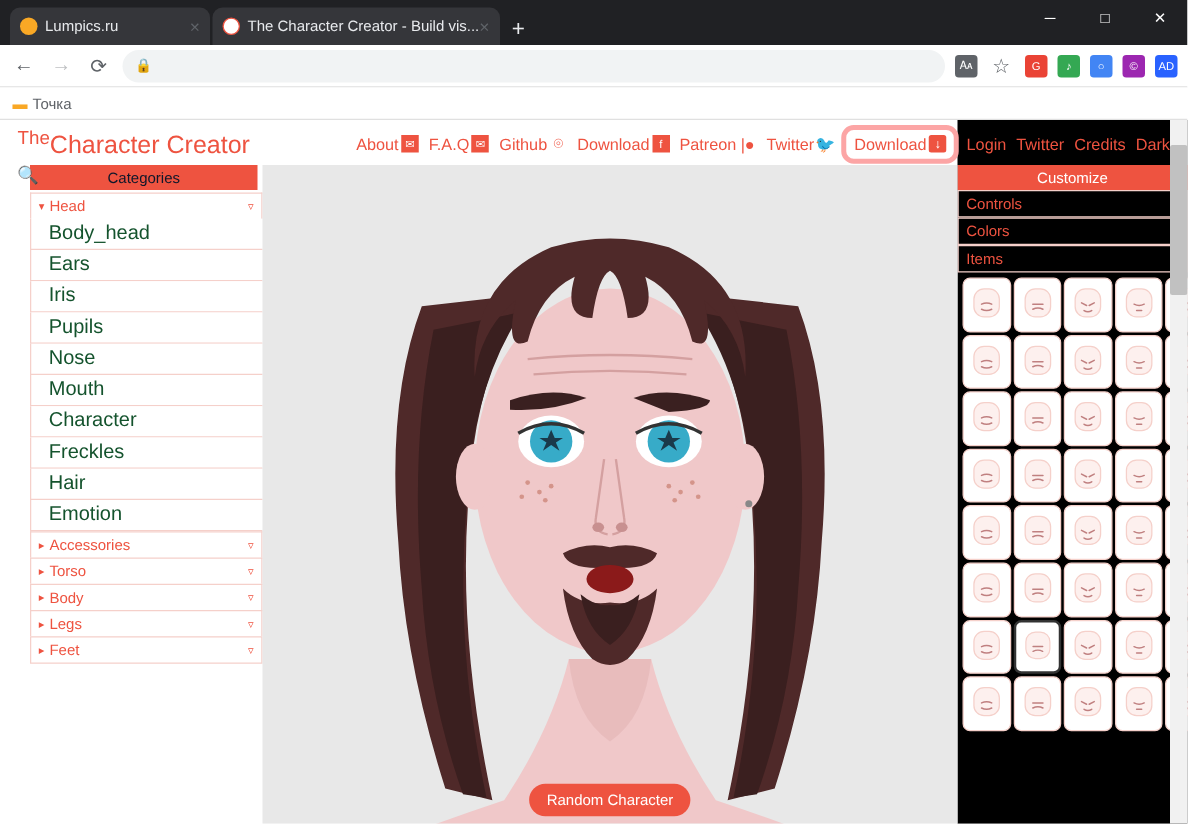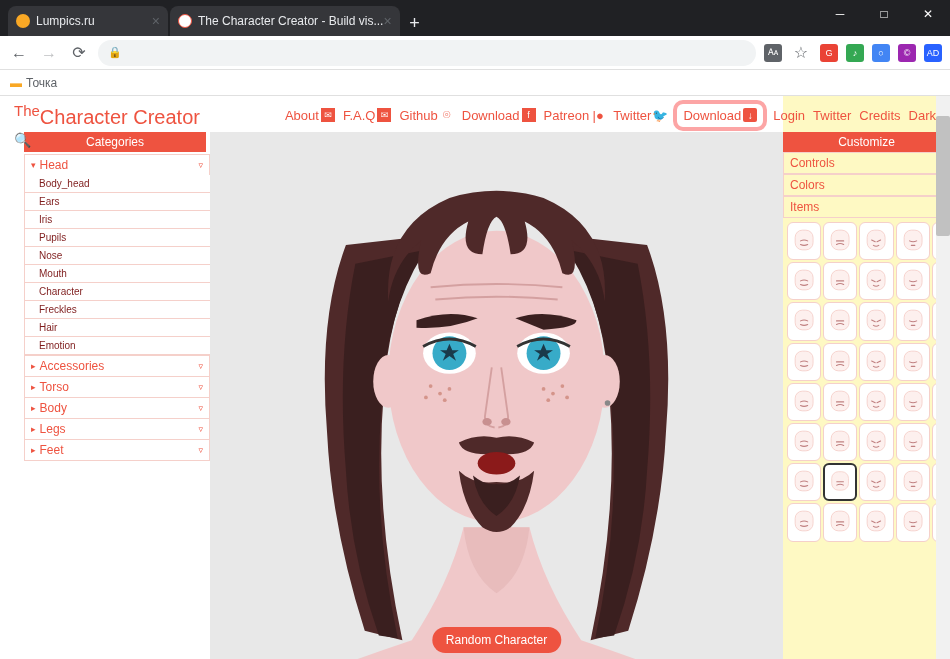--- a/index.html
+++ b/index.html
@@ -31,34 +31,34 @@
 .header-row { position: absolute; top: 6px; left: 0; right: 0; display: flex; align-items: center; padding: 0 14px; z-index: 10; }
 .logo { color: #ee5340; font-size: 20px; font-weight: normal; }
 .logo-the { font-size: 15px; vertical-align: super; }
 .nav-links { margin-left: auto; display: flex; gap: 8px; font-size: 13px; color: #ee5340; align-items: center; text-align: right; }
 .nav-link { display: flex; align-items: center; gap: 2px; cursor: pointer; }
 .nav-icon { width: 14px; height: 14px; display: inline-flex; align-items: center; justify-content: center; }
 .download-highlight { border: 4px solid #fca5a5; border-radius: 10px; padding: 4px 6px; margin: -4px -2px; }
 
 .left-panel { width: 210px; padding-top: 36px; background: #fff; }
 .search-icon { position: absolute; left: 14px; top: 36px; color: #ee5340; font-size: 14px; }
-.cat-header { background: #ee5340; color: #ffffff; text-align: center; font-size: 12px; padding: 3px; margin: 0 4px 2px 24px; }
+.cat-header { background: #ee5340; color: #0f172a; text-align: center; font-size: 12px; padding: 3px; margin: 0 4px 2px 24px; }
 .cat-group { margin-left: 24px; }
 .cat-title { color: #ee5340; font-size: 12px; padding: 3px 6px; border: 1px solid #f5d0ca; border-bottom: none; display: flex; align-items: center; gap: 4px; cursor: pointer; background: #fff; }
 .cat-title:last-of-type { border-bottom: 1px solid #f5d0ca; }
 .cat-chev { font-size: 9px; }
 .cat-arrow { margin-left: auto; font-size: 9px; }
-.cat-item { font-size: 10px; color: #7f1d1d; padding: 3px 14px; border: 1px solid #f5d0ca; border-top: none; border-right: none; cursor: pointer; background: #fff; }
+.cat-item { font-size: 16px; color: #14532d; padding: 3px 14px; border: 1px solid #f5d0ca; border-top: none; border-right: none; cursor: pointer; background: #fff; }
 .cat-item:first-of-type { border-top: 1px solid #f5d0ca; }
 
 .canvas-area { flex: 1; background: #e8e8e8; position: relative; display: flex; align-items: center; justify-content: center; overflow: hidden; margin-top: 36px; }
 .character-svg { width: 100%; height: 100%; }
 .random-btn { position: absolute; bottom: 6px; left: 50%; transform: translateX(-50%); background: #ee5340; color: #fff; border: none; padding: 6px 14px; border-radius: 16px; font-size: 12px; cursor: pointer; }
 
-.right-panel { width: 167px; padding-top: 36px; background: #fef9c3; }
+.right-panel { width: 184px; padding-top: 36px; background: #000000; }
 .cust-header { background: #ee5340; color: #fff; text-align: center; font-size: 12px; padding: 3px; }
 .section-title { color: #ee5340; font-size: 12px; padding: 3px 6px; border: 1px solid #f5d0ca; display: flex; cursor: pointer; }
 .section-title .tri { margin-left: auto; font-size: 9px; }
 .items-grid { display: grid; grid-template-columns: repeat(5, 1fr); gap: 2px; padding: 4px; }
 .item-thumb { aspect-ratio: 1; border: 1px solid #f5d0ca; border-radius: 6px; background: #fff; cursor: pointer; position: relative; }
 .item-thumb.selected { border: 2px solid #333; }
 .item-thumb svg { width: 100%; height: 100%; }
 
 .scrollbar { position: absolute; right: 0; top: 96px; bottom: 0; width: 14px; background: #f1f1f1; }
 .scroll-thumb { background: #c1c1c1; width: 100%; height: 120px; margin-top: 20px; border-radius: 2px; }

